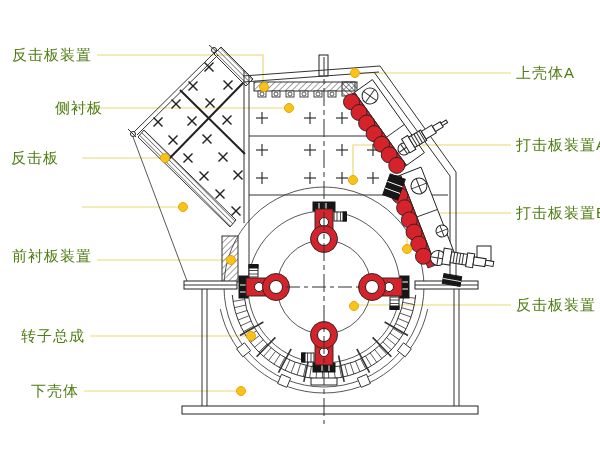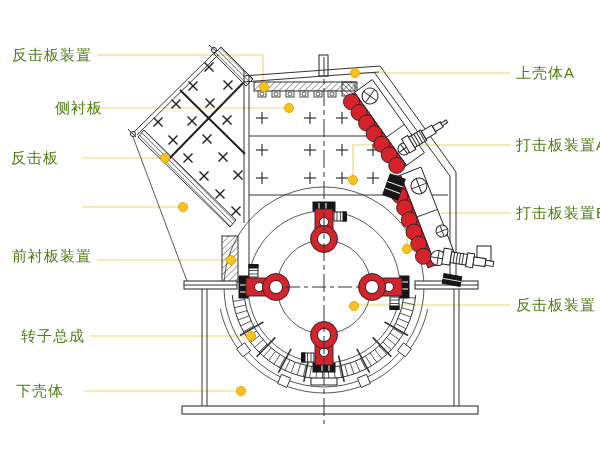--- a/index.html
+++ b/index.html
@@ -349,18 +349,18 @@
       <circle cx="353" cy="180" r="4.5" fill="#fbc21a" stroke="#e2a70e" stroke-width="1"></circle>
       <circle cx="407" cy="249" r="4.5" fill="#fbc21a" stroke="#e2a70e" stroke-width="1"></circle>
       <circle cx="354" cy="306" r="4.5" fill="#fbc21a" stroke="#e2a70e" stroke-width="1"></circle>
     </svg>
 
   <div class="lbl" style="top: 55px; right: 508px;">反击板装置</div>
   <div class="lbl" style="top: 108px; right: 497px;">侧衬板</div>
   <div class="lbl" style="top: 158px; right: 541px;">反击板</div>
   <div class="lbl" style="top: 256px; right: 508px;">前衬板装置</div>
   <div class="lbl" style="top: 336px; right: 515px;">转子总成</div>
-  <div class="lbl" style="top: 391px; right: 536px;">下壳体</div>
+  <div class="lbl" style="top: 391px; right: 521px;">下壳体</div>
   <div class="lbl" style="top: 73px; left: 516px;">上壳体A</div>
   <div class="lbl" style="top: 145px; left: 516px;">打击板装置A</div>
   <div class="lbl" style="top: 213px; left: 516px;">打击板装置B</div>
   <div class="lbl" style="top: 305px; left: 516px;">反击板装置</div>
 </div>
 
 </body></html>

